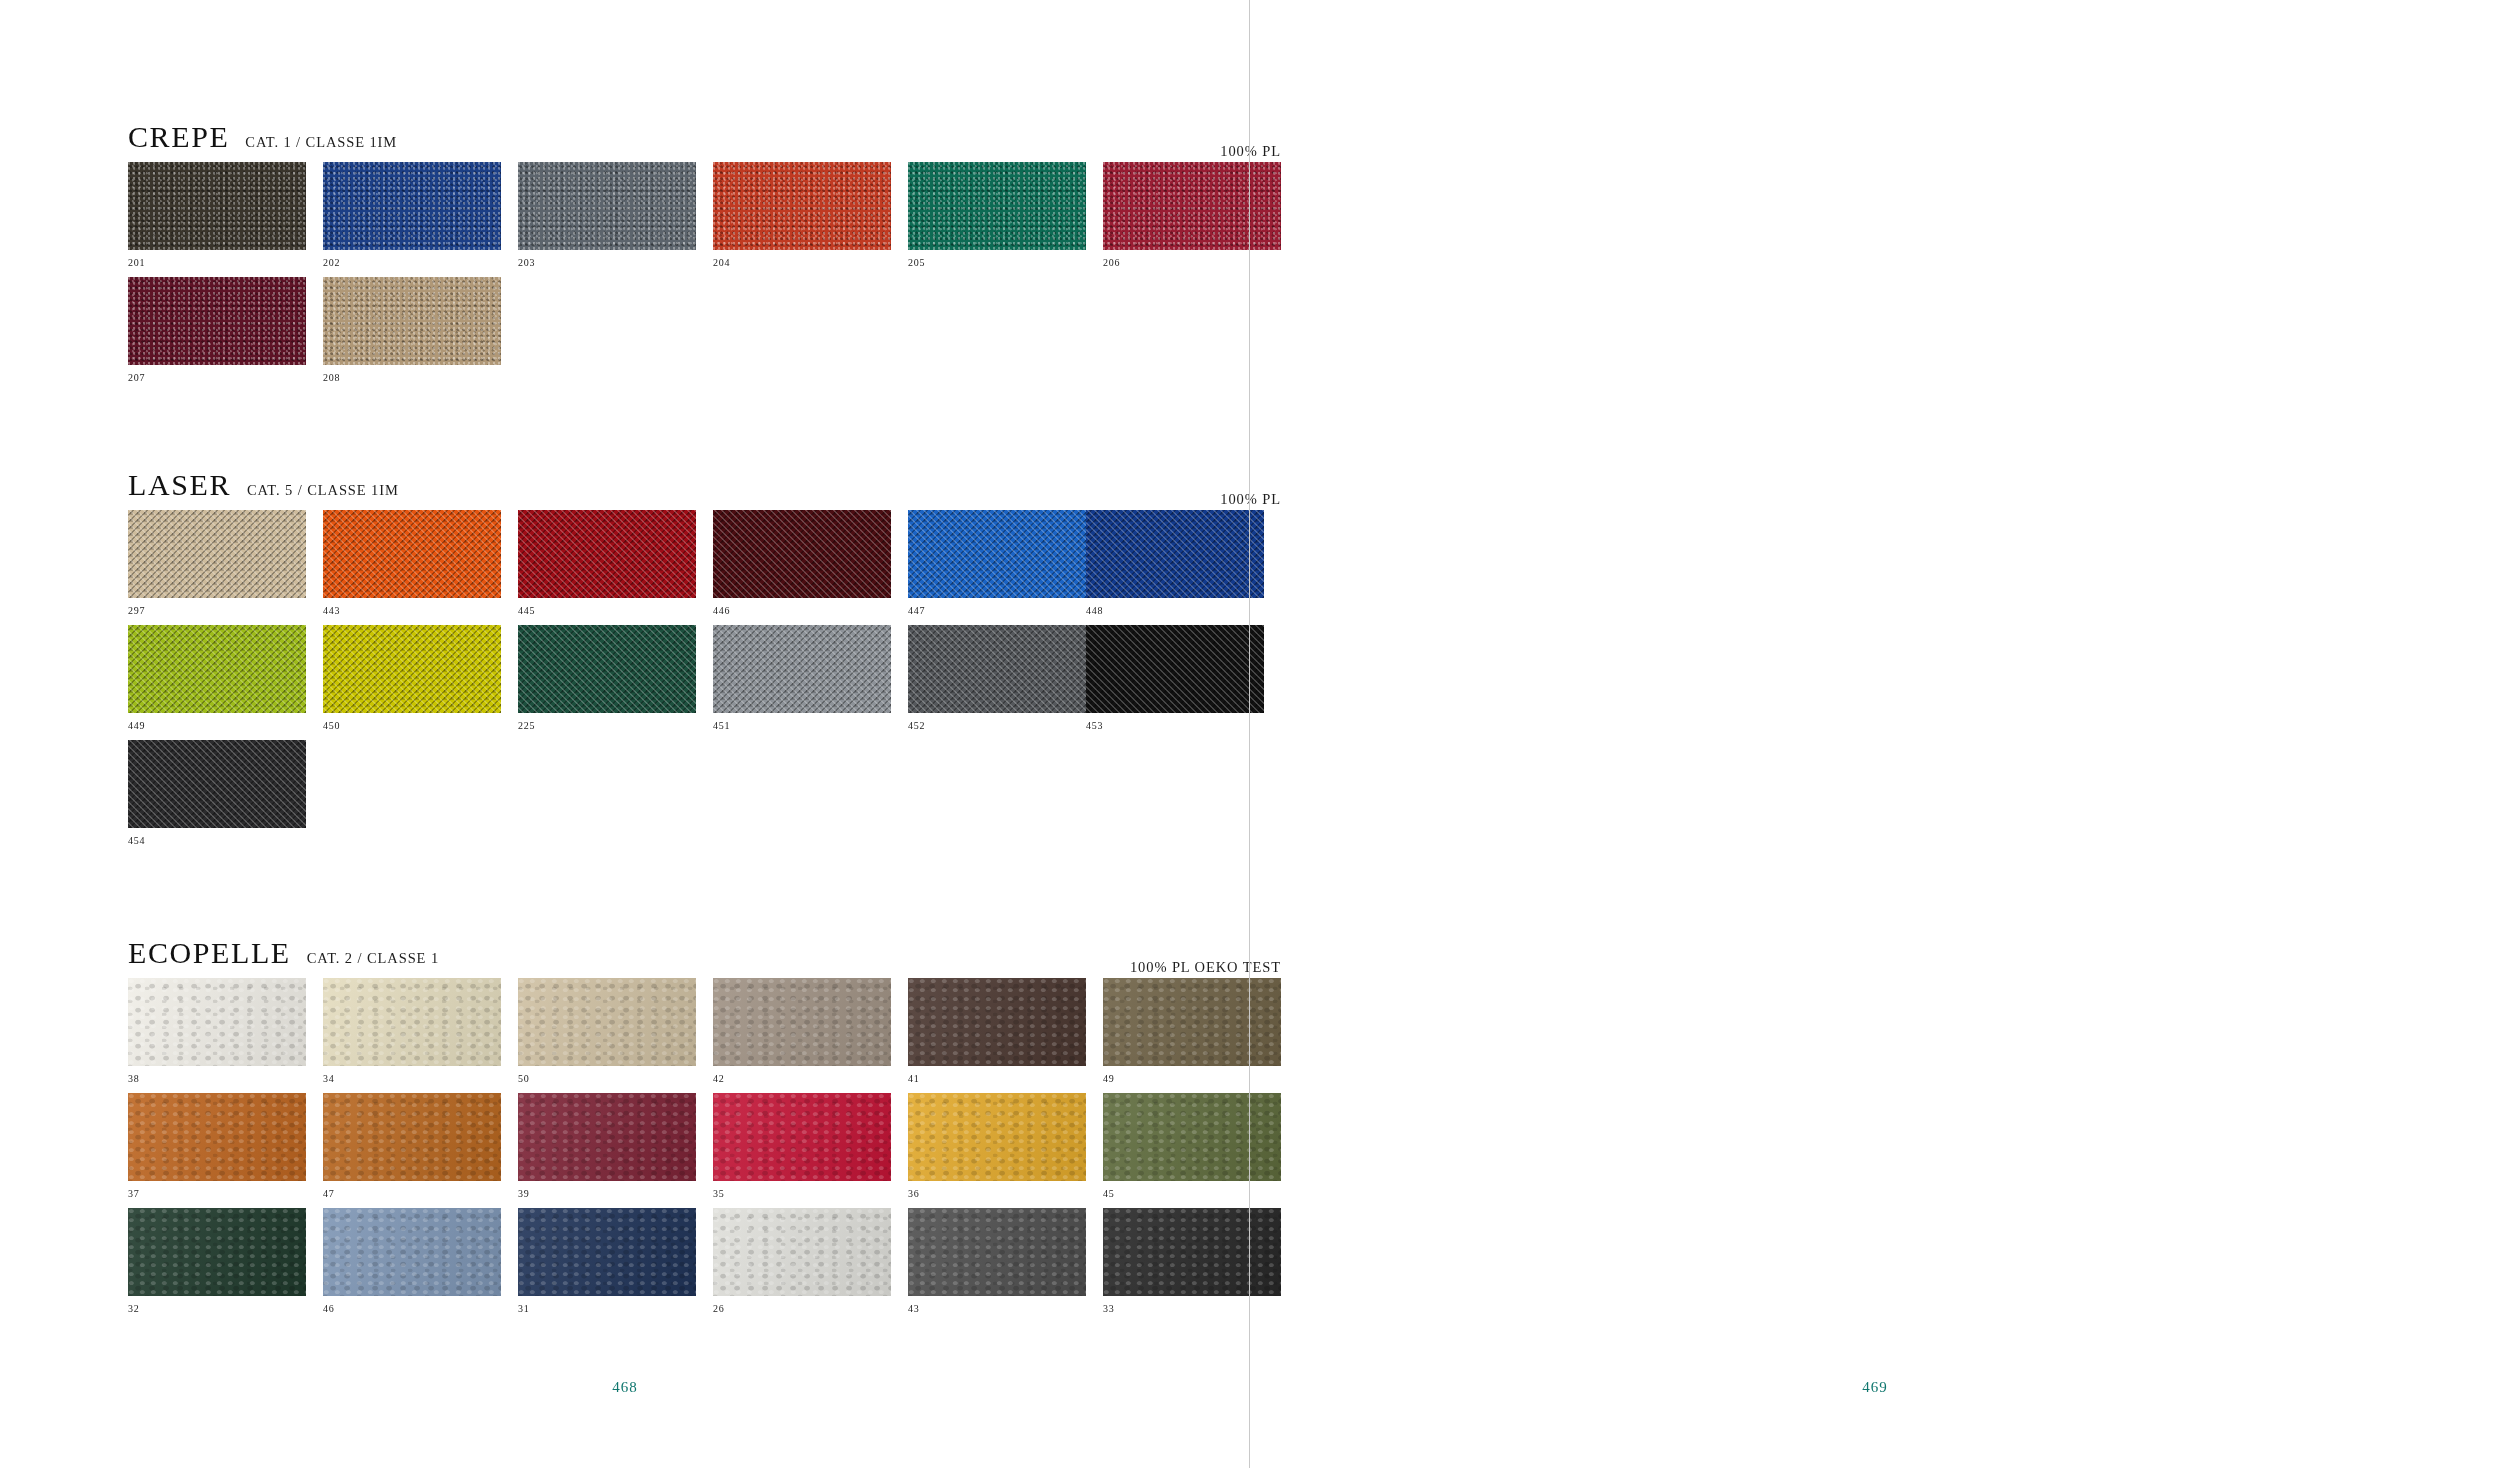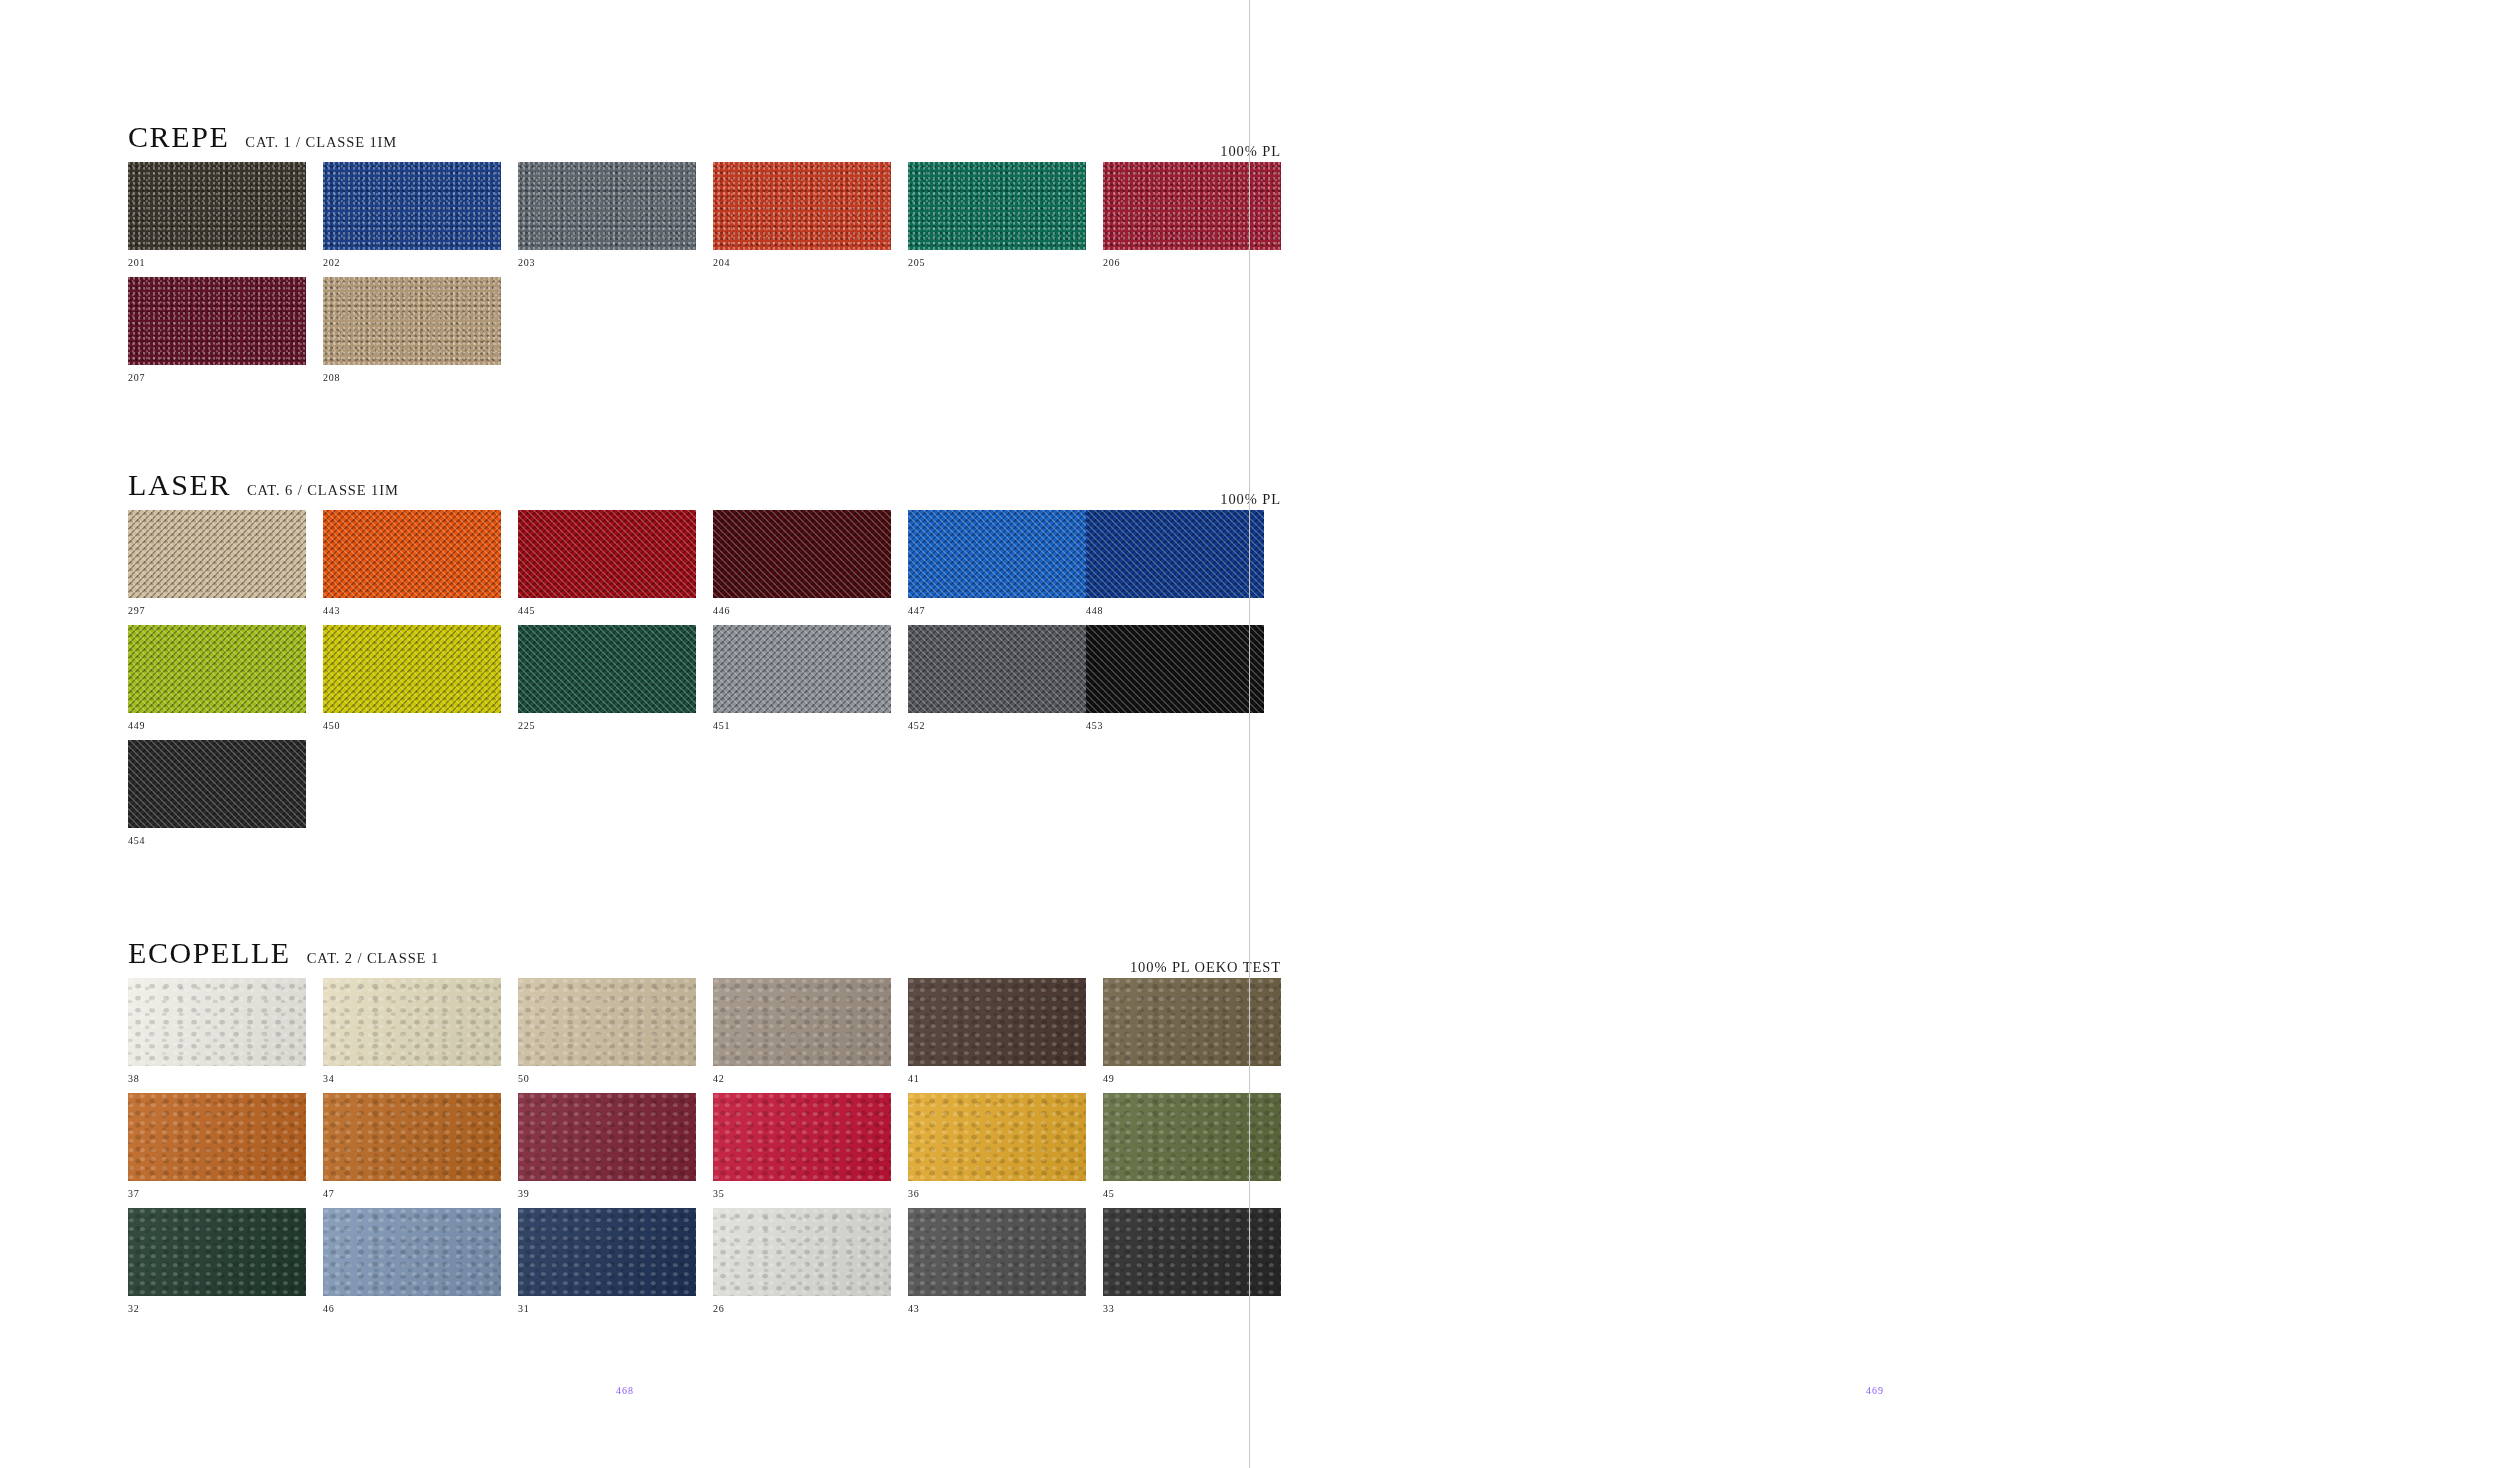--- a/index.html
+++ b/index.html
@@ -54,21 +54,21 @@
   .swatch .tex{position:absolute;inset:0;}
   .cap{
     font-family:"Liberation Serif", serif;
     font-size:10px;letter-spacing:0.7px;
     color:#232323;margin-top:8px;line-height:1;
   }
   .folio{
     position:absolute;bottom:72px;left:0;right:0;
     text-align:center;
     font-family:"Liberation Serif", serif;
-    font-size:10px;letter-spacing:1px;color:#8b5cf6;
+    font-size:15px;letter-spacing:1px;color:#0f766e;
   }
 </style>
 </head>
 <body>
 
 <div class="spread">
 
   <div class="page" id="left-page">
     <div class="page-inner" id="left-inner">
         <div class="section" style="left: 128px; top: 122px; width: 1153px;">
@@ -124,21 +124,21 @@
               <div class="swatch">
                 <div class="tex" style="background-color:#b09877;background-image:radial-gradient(circle at 22% 28%, rgba(255,255,255,.34) 0 1.1px, transparent 1.4px),radial-gradient(circle at 68% 62%, rgba(255,255,255,.26) 0 1px, transparent 1.3px),radial-gradient(circle at 45% 80%, rgba(0,0,0,.30) 0 1.2px, transparent 1.5px),radial-gradient(circle at 85% 15%, rgba(0,0,0,.22) 0 1px, transparent 1.3px);background-size:5px 5px,7px 7px,6px 6px,9px 9px;"></div>
               </div>
               <div class="cap">208</div>
             </div>
           </div>
         </div>
         <div class="section" style="left: 128px; top: 470px; width: 1153px;">
           <div class="sec-head">
             <span class="fam-name">LASER</span>
-            <span class="fam-meta">CAT. 6 / CLASSE 1IM</span>
+            <span class="fam-meta">CAT. 5 / CLASSE 1IM</span>
             <div class="fam-right"><span>100% PL</span></div>
           </div>
           <div class="grid">
             <div class="cell">
               <div class="swatch">
                 <div class="tex" style="background-color:#cdbb9c;background-image:repeating-linear-gradient(45deg, rgba(255,255,255,.22) 0 2px, transparent 2px 5px),repeating-linear-gradient(-45deg, rgba(0,0,0,.30) 0 2px, transparent 2px 5px),radial-gradient(circle at 50% 50%, rgba(0,0,0,.18) 0 1.4px, transparent 1.8px);background-size:7px 7px,7px 7px,7px 7px;"></div>
               </div>
               <div class="cap">297</div>
             </div>
             <div class="cell">

